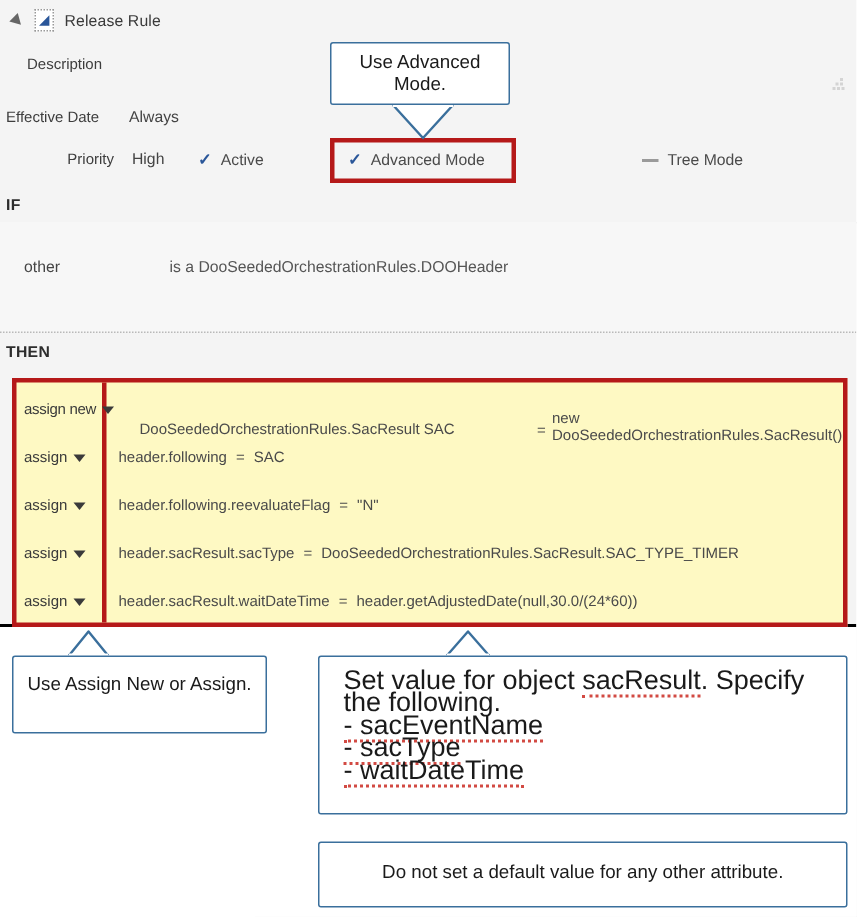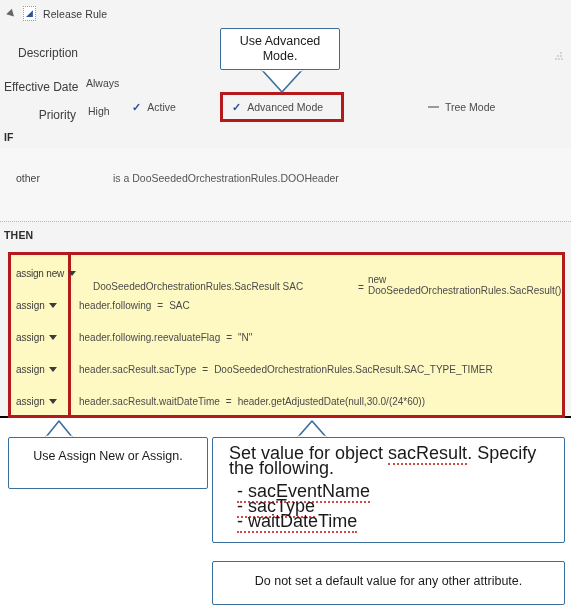--- a/index.html
+++ b/index.html
@@ -74,22 +74,21 @@
   
   .form-row {
     position: absolute;
     display: flex;
     align-items: center;
     font-size: 10.5px;
     color: #444;
   }
   .fld-label {
     color: #3d3d3d;
-    font-size: 12px;
-    margin-top: 8px;
+    font-size: 10px;
   }
   .fld-value {
     color: #444;
     font-size: 10.5px;
   }
 
   .row-desc  { left: 18px;  top: 38px; }
   .row-eff   { left: 4px;   top: 72px; }
   .row-prio  { left: 30px;  top: 100px; }
 
@@ -271,39 +270,39 @@
   .callout-text { display: block; }
 
   .co-advanced {
     left: 220px; top: 28px;
     width: 120px; height: 42px;
     padding-top: 5px;
     font-size: 12.5px;
   }
   .co-assign {
     left: 8px; top: 437px;
-    width: 200px; height: 52px;
+    width: 170px; height: 52px;
     padding-top: 11px;
     font-size: 12.5px;
   }
   .co-setvalue {
     left: 212px; top: 437px;
     width: 353px; height: 106px;
     padding: 8px 0 0 16px;
     font-size: 18px;
   }
   .co-default {
     left: 212px; top: 561px;
     width: 353px; height: 44px;
     padding-top: 12px;
     font-size: 12.5px;
     text-align: center;
   }
   .co-list {
-    margin: 8px; padding: 0;
+    margin: 0; padding: 0;
     list-style: none;
   }
   .co-list li { white-space: nowrap; }
 
   .sq {
     border-bottom: 2px dotted #d24a43;
     padding-bottom: 0px;
   }
 
   

